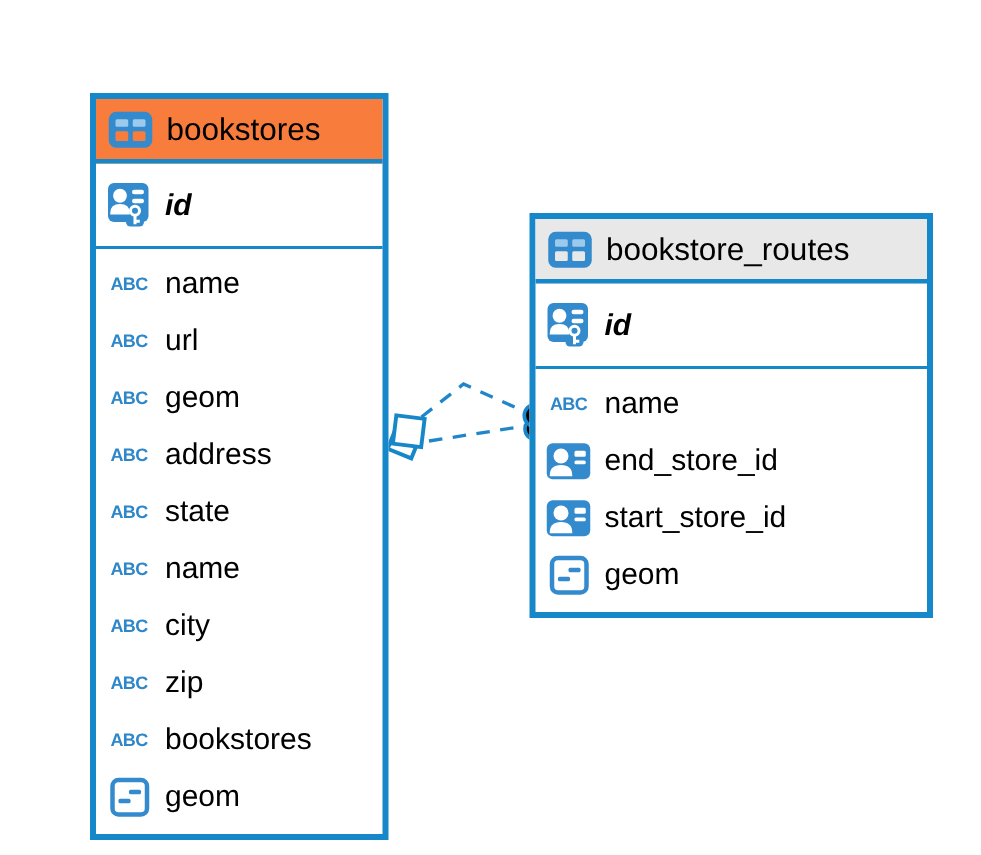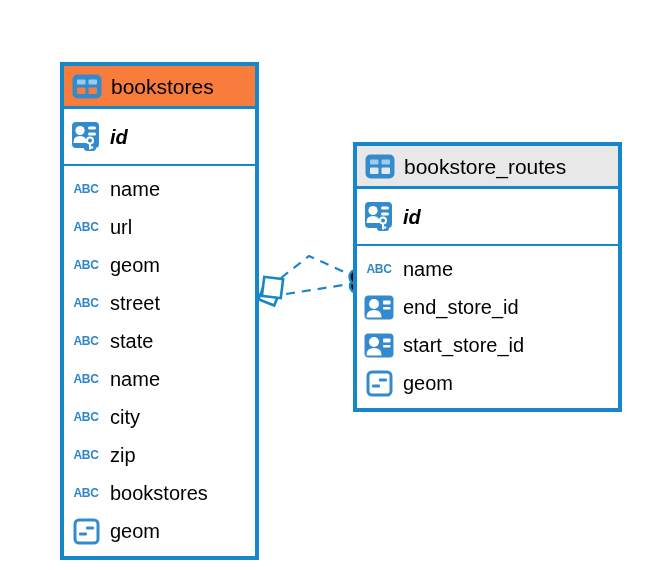--- a/index.html
+++ b/index.html
@@ -99,21 +99,21 @@
         <div class="row">
           <span class="icon">
             <span class="abc">ABC</span>
           </span>
           <span class="label">geom</span>
         </div>
         <div class="row">
           <span class="icon">
             <span class="abc">ABC</span>
           </span>
-          <span class="label">street</span>
+          <span class="label">address</span>
         </div>
         <div class="row">
           <span class="icon">
             <span class="abc">ABC</span>
           </span>
           <span class="label">state</span>
         </div>
         <div class="row">
           <span class="icon">
             <span class="abc">ABC</span>

